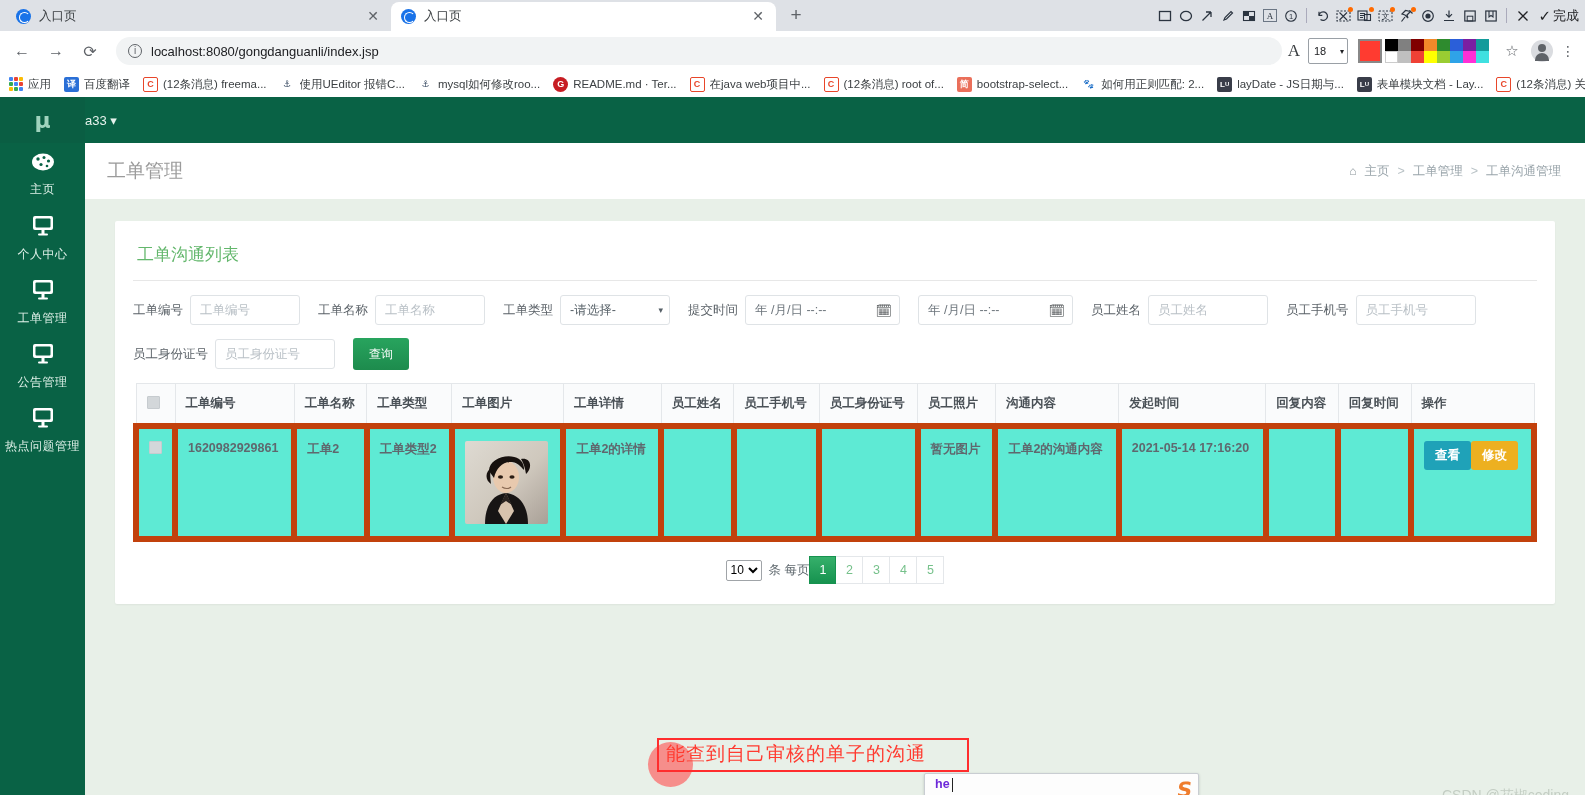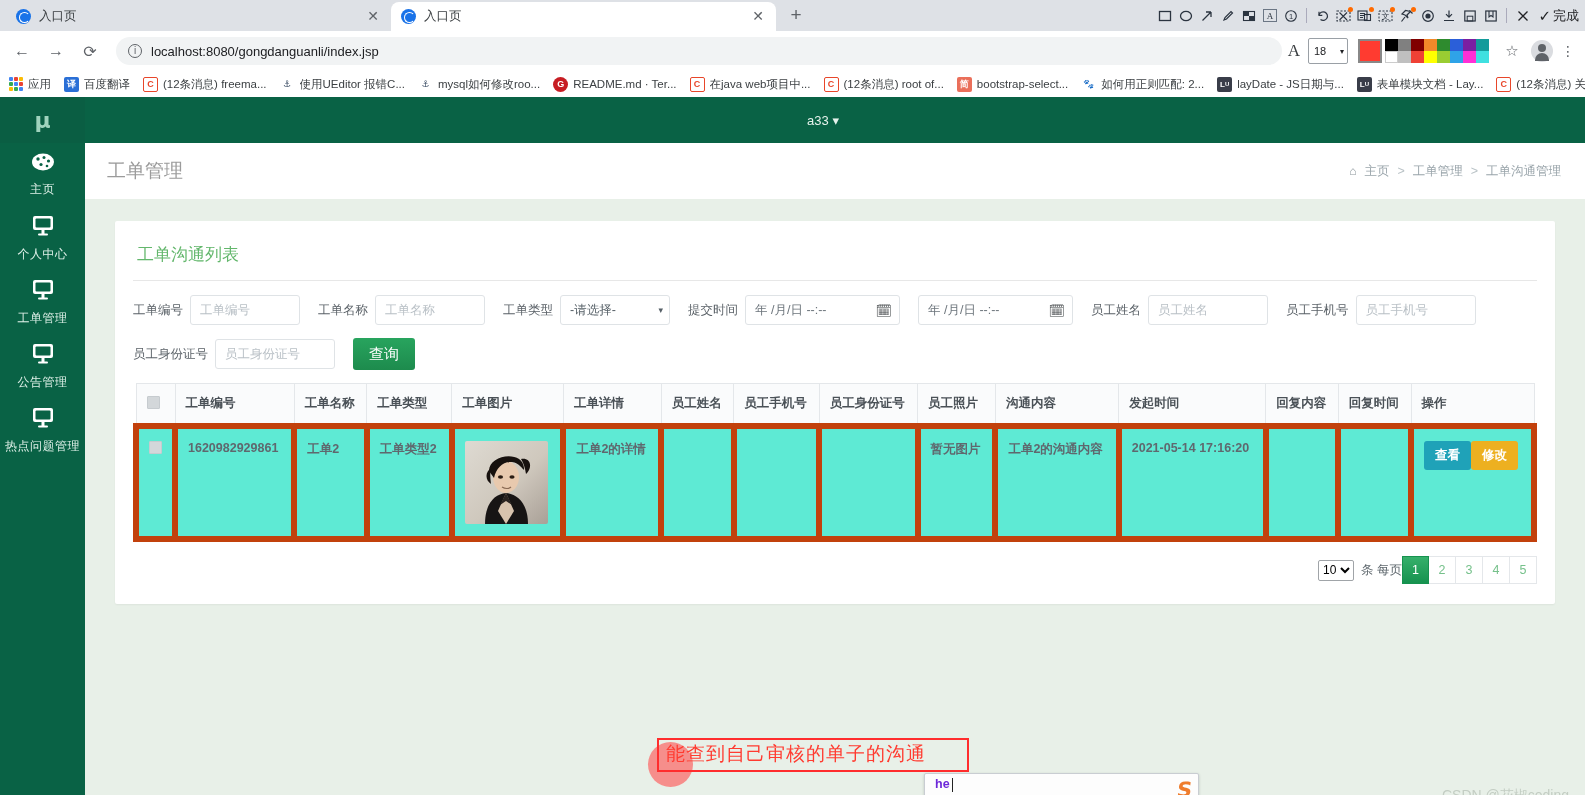--- a/index.html
+++ b/index.html
@@ -89,21 +89,21 @@
 
   
   .sidebar { width:85px; background:#0d6b4e; background:#096245; flex:0 0 auto; }
   .sidebar-logo { height:46px; background:#0a5e43; display:flex; align-items:center; justify-content:center; color:#9fd3bd; font-size:22px; font-weight:bold; font-family:"DejaVu Sans",sans-serif;}
   .side-item { height:64px; display:flex; flex-direction:column; align-items:center; justify-content:center; color:#dff0e8; font-size:12px; }
   .side-item .si-ic { margin-bottom:6px; color:#fff; }
   .side-item .si-label { font-size:12px; letter-spacing:0.5px; }
 
   
   .main { flex:1 1 auto; display:flex; flex-direction:column; min-width:0; }
-  .topbar { height:46px; background:#096245; display:flex; align-items:center; justify-content:center; padding-right:24px; }
+  .topbar { height:46px; background:#096245; display:flex; align-items:center; justify-content:flex-start; padding-right:24px; }
   .user-menu { color:#e6f2ec; font-size:13px; }
   .crumbbar { height:56px; background:#fff; display:flex; align-items:center; justify-content:space-between; padding:0 24px 0 22px; }
   .page-title { font-size:19px; color:#9b9b9b; font-weight:normal; }
   .crumbs { font-size:12.5px; color:#9aa5ab; display:flex; align-items:center; gap:8px;}
   .crumbs .home-ic { color:#8d979c; font-size:12px; }
   .crumbs .sep { color:#b9c2c6; }
 
   
   .content { flex:1 1 auto; padding:22px 30px 0 30px; overflow:hidden; position:relative;}
   .card { background:#fff; border-radius:2px; padding:18px 18px 20px 18px; box-shadow:0 1px 2px rgba(0,0,0,.05); }
@@ -121,41 +121,41 @@
   .fi.w-name { width:110px; }
   .fi.w-sel { width:110px; color:#555f66; justify-content:space-between; padding-right:6px;}
   .fi.w-date { width:155px; color:#6d757c; justify-content:space-between; padding-right:7px;}
   .fi.w-emp { width:120px; }
   .fi.w-phone { width:120px; }
   .fi.w-id { width:120px; }
   .cal-ic { color:#3c4043; font-size:13px; margin-left:6px; }
   .caret-ic { font-size:9px; color:#555f66; }
   .btn-query {
     height:32px; background:#1f9d55; background:linear-gradient(#28a45e,#1d8b4d);
-    color:#fff; font-size:15px; border:none; border-radius:3px; padding:0 16px; cursor:pointer;
+    color:#fff; font-size:12px; border:none; border-radius:3px; padding:0 16px; cursor:pointer;
   }
 
   
   table.grid { width:100%; border-collapse:collapse; border:1px solid #e4e7ea; margin-top:4px;}
   table.grid th {
     background:#fafbfc; border:1px solid #e4e7ea; font-size:12.5px; color:#4a5157;
     text-align:left; padding:11px 10px; font-weight:bold; white-space:nowrap;
   }
   table.grid td {
     border:6px solid #c2410c; font-size:12.5px; color:#5f686e; padding:12px 10px;
     vertical-align:top; background:#5eead4;font-weight:bold;
   }
   .chk { width:13px; height:13px; background:#d3d7da; border:1px solid #c6cbcf; display:inline-block; border-radius:1px;}
   .cell-photo { width:83px; height:83px; border-radius:2px; overflow:hidden; display:block; }
   .btn-view, .btn-edit { display:inline-block; color:#fff; font-size:12.5px; padding:6px 11px; border-radius:3px; }
   .btn-view { background:#20a0b8; background:#1fa2b8; }
   .btn-edit { background:#f0ad4e; background:#edb020; }
 
   
-  .tfoot { display:flex; align-items:center; justify-content:flex-end; margin-top:14px; }
+  .tfoot { display:flex; align-items:center; justify-content:center; margin-top:14px; }
   .perpage { display:flex; align-items:center; font-size:12.5px; color:#5f686e; gap:7px;}
   .perpage select { font-size:12px; height:21px; border:1px solid #a0a4a8; border-radius:2px; background:#fff; }
   .pager { display:flex; }
   .pager .pg {
     min-width:27px; height:28px; display:flex; align-items:center; justify-content:center;
     border:1px solid #e4e7ea; border-left:none; font-size:12.5px; color:#76c18b; background:#fff;
   }
   .pager .pg:first-child { border-left:1px solid #e4e7ea; }
   .pager .pg.active { background:linear-gradient(#36b06b,#16924f); color:#fff; border-color:#16924f; }
 

